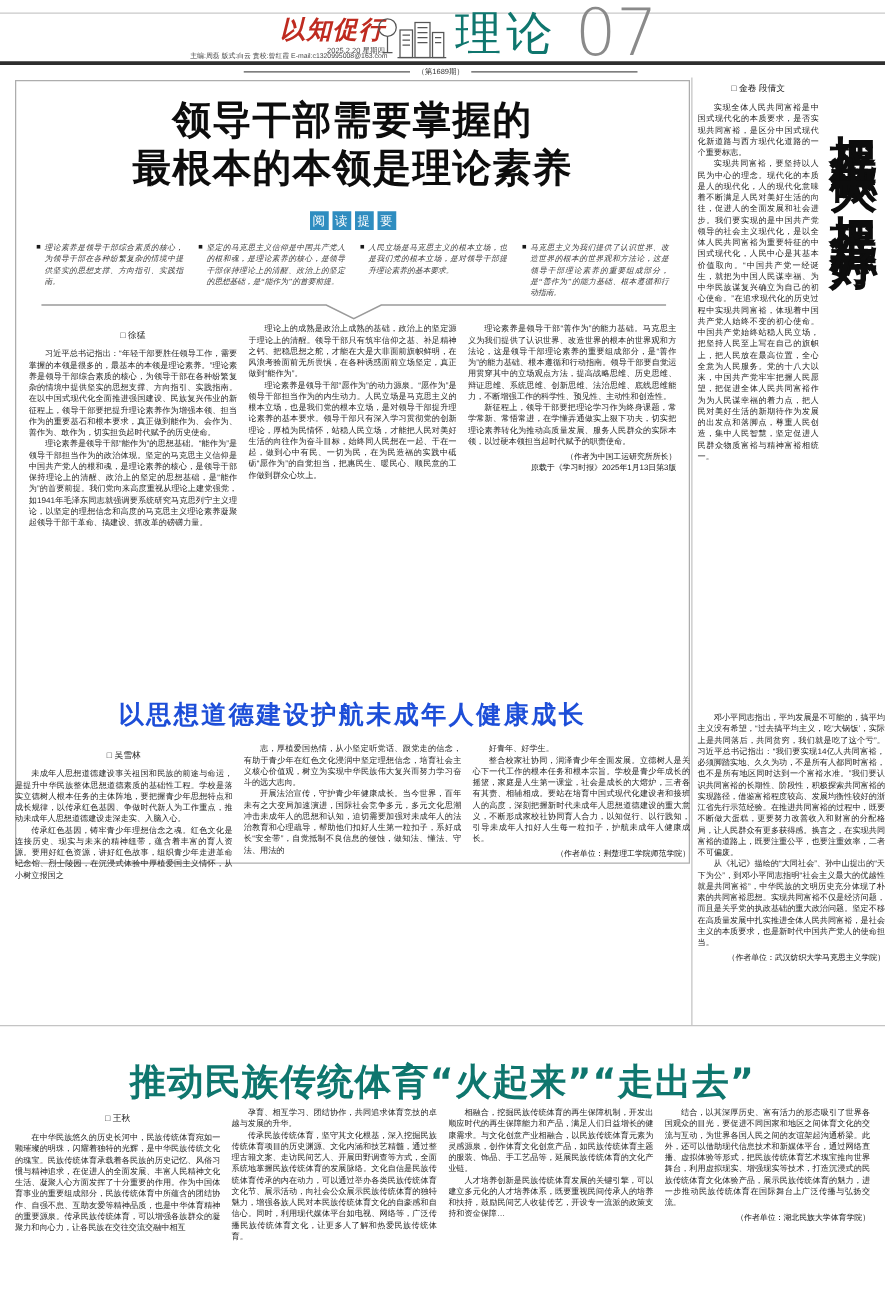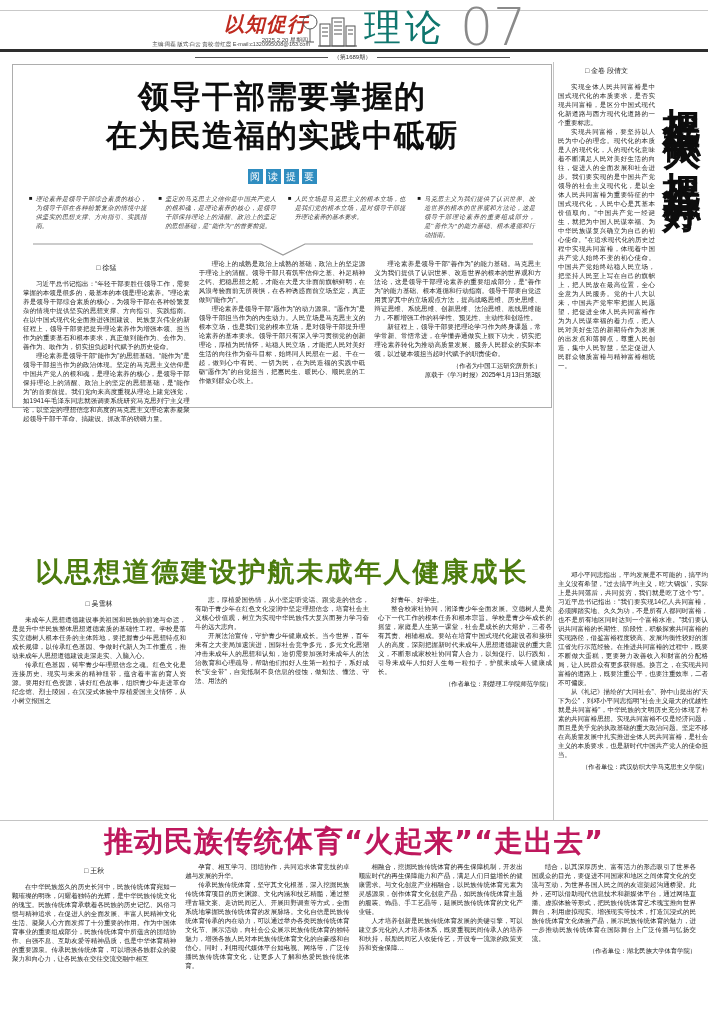--- a/index.html
+++ b/index.html
@@ -17,49 +17,49 @@
   .section-title{position:absolute;top:8px;left:364px;font-family:"Liberation Serif",serif;font-size:37px;color:#0f766e;letter-spacing:4px;line-height:40px;}
   .page-number{position:absolute;top:4px;left:460px;font-family:"DejaVu Sans",sans-serif;font-weight:200;font-size:52px;color:#8a8a8a;line-height:46px;}
   .header-rule{position:absolute;top:49px;left:0;width:708px;border-top:3px solid #2e2e2e;}
   .issue-row{position:absolute;top:53px;left:195px;width:315px;display:flex;align-items:center;}
   .issue-row .seg{flex:1;border-top:1.5px solid #555;}
   .issue-label{font-size:6px;color:#333;margin:0 6px;white-space:nowrap;}
   
   .v-divider{position:absolute;left:553px;top:62px;height:758px;border-left:1px solid #c4c4c4;}
   .h-divider{position:absolute;left:0;top:820px;width:708px;border-top:1px solid #c4c4c4;}
   
-  .main-article{position:absolute;left:12px;top:64px;width:540px;height:344px;border:1px solid #adadad;box-sizing:border-box;}
+  .main-article{position:absolute;left:12px;top:64px;width:540px;height:627px;border:1px solid #adadad;box-sizing:border-box;}
   .main-title{margin-top:12px;text-align:center;font-family:"DejaVu Sans",sans-serif;font-weight:900;font-size:31px;line-height:39px;color:#0d0d0d;letter-spacing:1px;}
   .summary-label{margin-top:14px;display:flex;justify-content:center;gap:3px;}
   .sq{width:15px;height:15px;background:#2f8dc0;color:#fff;font-size:10px;display:flex;align-items:center;justify-content:center;}
   .summary-grid{display:flex;gap:12px;padding:10px 16px 0 16px;}
   .summary-item{flex:1;display:flex;gap:3px;font-family:"Liberation Serif",serif;font-style:italic;font-size:6.2px;line-height:9px;color:#3c3c3c;text-align:justify;}
   .bullet{font-style:normal;font-size:6px;color:#1a1a1a;line-height:9px;}
   .summary-divider{margin:4px 20px 0 20px;height:14px;}
   .main-cols{display:flex;gap:9px;padding:2px 10px 0 10px;}
   .col{flex:1;height:248px;overflow:hidden;display:flex;flex-direction:column;}
   .byline{text-align:center;font-size:7px;color:#222;margin:4px 0 6px 0;flex:0 0 auto;}
   .paras{flex:0 1 auto;overflow:hidden;}
   .para{margin:0;text-indent:2em;font-size:6.5px;line-height:9px;text-align:justify;color:#1f1f1f;}
   .attribution{flex:0 0 auto;text-align:right;font-size:6.3px;line-height:9px;color:#111;margin-top:3px;}
   
   .middle-article{position:absolute;left:12px;top:556px;width:540px;height:262px;}
-  .middle-title{text-align:center;font-family:Liberation Sans, sans-serif;font-weight:700;font-size:27px;line-height:32px;color:#4d7c0f;letter-spacing:2px;}
+  .middle-title{text-align:center;font-family:Liberation Sans, sans-serif;font-weight:700;font-size:20px;line-height:32px;color:#1d4ed8;letter-spacing:2px;}
   .middle-cols{display:flex;gap:9px;margin-top:7px;}
   .middle-cols .col{height:216px;}
   
   .right-article{position:absolute;left:558px;top:62px;width:150px;height:756px;}
   .right-top{display:flex;height:502px;}
   .right-text-top{width:97px;overflow:hidden;}
   .right-headline{width:53px;display:flex;flex-direction:column;align-items:center;gap:34px;padding-top:16px;}
   .vh{writing-mode:vertical-rl;text-orientation:upright;font-family:"Liberation Serif",serif;font-weight:900;font-size:38px;letter-spacing:6px;line-height:1;color:#0d0d0d;}
   .right-bottom{height:248px;overflow:hidden;margin-top:6px;display:flex;flex-direction:column;}
   
   .bottom-article{position:absolute;left:12px;top:824px;width:684px;height:211px;}
-  .bottom-title{text-align:center;font-family:"DejaVu Sans",sans-serif;font-weight:900;font-size:29px;line-height:34px;color:#be185d;letter-spacing:1px;}
+  .bottom-title{text-align:center;font-family:"DejaVu Sans",sans-serif;font-weight:900;font-size:29px;line-height:34px;color:#0f766e;letter-spacing:1px;margin-top:24px;}
   .bottom-cols{display:flex;gap:9px;margin-top:4px;}
   .bottom-cols .col{height:170px;}
   svg{display:block;}
 </style>
 </head>
 <body>
 
 <div class="topline"></div>
 
 <div class="logo-block">
@@ -89,21 +89,21 @@
   <div class="issue-label">（第1689期）</div>
   <div class="seg"></div>
 </div>
 
 <div class="v-divider"></div>
 <div class="h-divider"></div>
 
 <div class="main-article">
   <div class="main-title">
     <div>领导干部需要掌握的</div>
-    <div>在为民造福的实践中砥砺</div>
+    <div>最根本的本领是理论素养</div>
   </div>
 
   <div class="summary-label">
     <span class="sq">阅</span>
     <span class="sq">读</span>
     <span class="sq">提</span>
     <span class="sq">要</span>
   </div>
 
   <div class="summary-grid">

